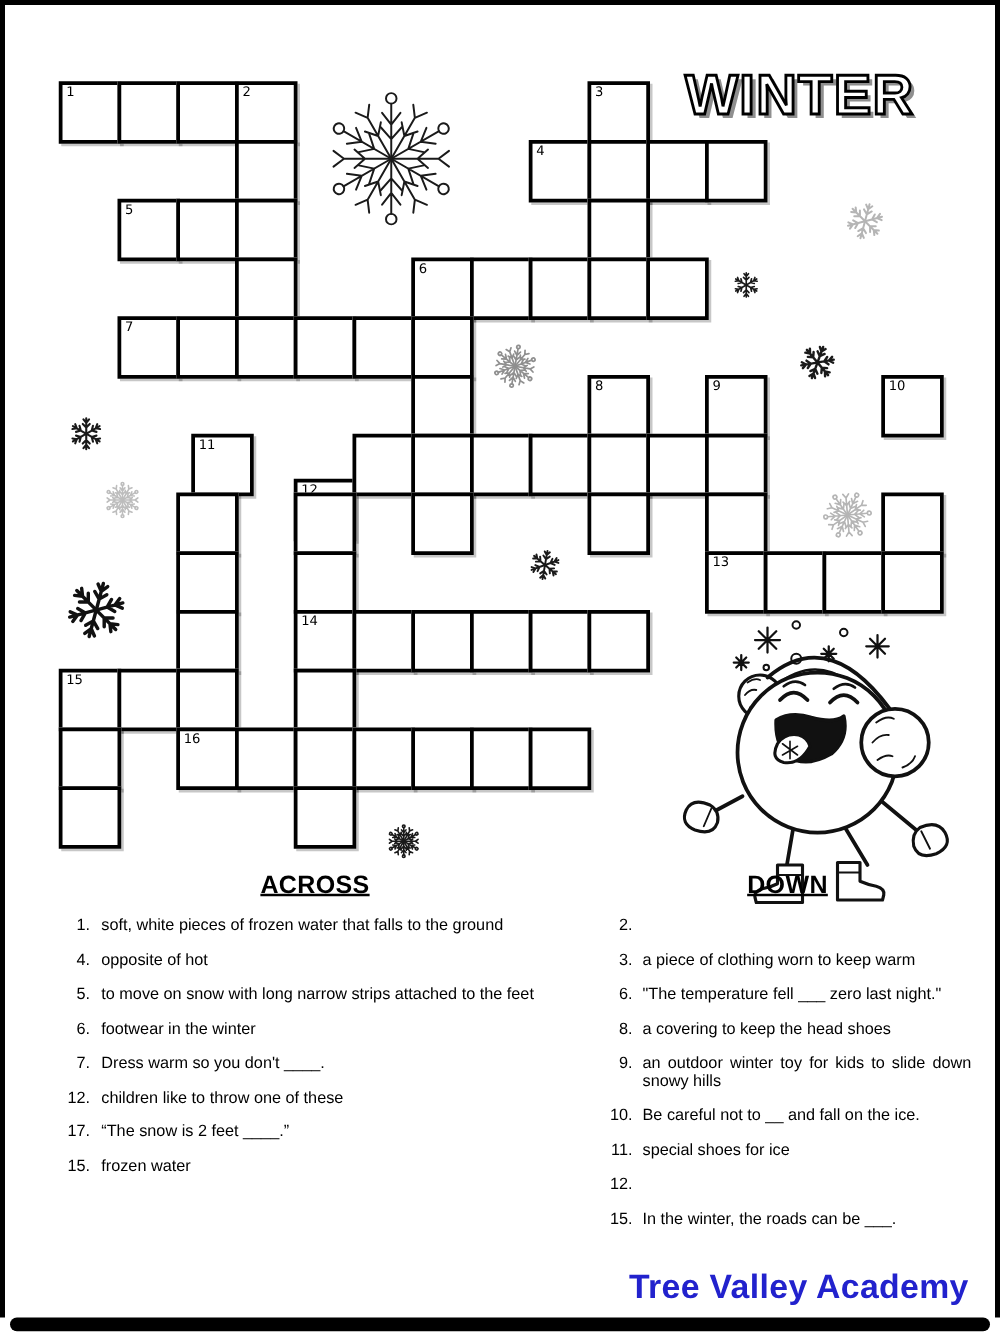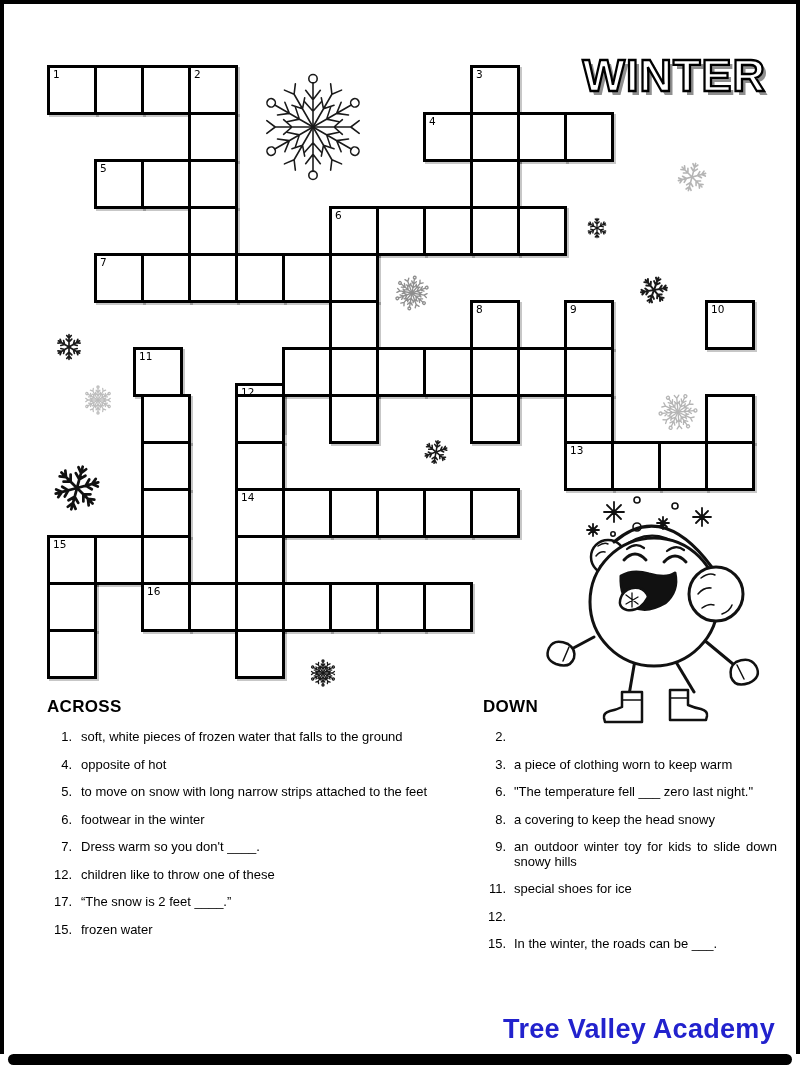--- a/index.html
+++ b/index.html
@@ -2,32 +2,32 @@
 <html><head>
 <meta charset="utf-8">
 <style>
   html,body{margin:0;padding:0;}
   body{width:800px;height:1067px;position:relative;background:#fff;overflow:hidden;
        font-family:"Liberation Sans",sans-serif;color:#000;}
   .frame{position:absolute;left:0;top:0;width:792px;height:1050px;
          border:4px solid #000;border-bottom:none;}
   .bottom-bar{position:absolute;left:8px;right:8px;bottom:2px;height:11px;
               background:#000;border-radius:6px;}
-  .title{position:absolute;left:548px;top:50px;width:218px;text-align:right;
+  .title{position:absolute;left:548px;top:50px;width:218px;text-align:left;
          font-size:45px;font-weight:bold;letter-spacing:1px;color:#fff;
          -webkit-text-stroke:2.3px #000;text-shadow:3.5px 3.5px 0 #8f8f8f;white-space:nowrap;}
   .decor{position:absolute;left:0;top:0;pointer-events:none;}
   .cell{position:absolute;width:50px;height:50px;border:3px solid #000;background:#fff;
         box-sizing:border-box;box-shadow:2px 2px 0 rgba(0,0,0,0.22);}
   .cell .num{position:absolute;top:0;left:3px;font-size:10.5px;line-height:13px;
              font-family:"DejaVu Sans",sans-serif;color:#000;}
   .clues{position:absolute;}
   #across{left:47px;top:697px;width:410px;}
   #down{left:483px;top:697px;width:294px;}
-  .clues h2{font-size:17px;margin:0 0 13px 0;letter-spacing:.3px;}
+  .clues h2{font-size:20px;margin:0 0 13px 0;text-decoration:underline;letter-spacing:.3px;text-align:center;}
   .clue{display:flex;margin-bottom:13px;font-size:13px;line-height:14.5px;}
   .clue .cnum{width:25px;text-align:right;margin-right:9px;flex:none;}
   #down .clue .cnum{width:23px;margin-right:8px;}
   .clue .ctext{flex:1;}
   #down .clue .ctext{text-align:justify;}
   .footer{position:absolute;right:25px;top:1014px;font-size:27px;font-weight:bold;
           color:#2222cd;letter-spacing:.3px;}
   .snowman{position:absolute;left:536px;top:494px;}
 </style>
 </head>
@@ -132,21 +132,21 @@
     <div class="cell" style="left: 329px; top: 300px;"></div>
     <div class="cell" style="left: 470px; top: 300px;">
       <span class="num">8</span>
     </div>
     <div class="cell" style="left: 564px; top: 300px;">
       <span class="num">9</span>
     </div>
     <div class="cell" style="left: 705px; top: 300px;">
       <span class="num">10</span>
     </div>
-    <div class="cell" style="left: 133px; top: 347px;">
+    <div class="cell" style="left: 153px; top: 347px;">
       <span class="num">11</span>
     </div>
     <div class="cell" style="left: 235px; top: 347px; margin-top: 36px;">
       <span class="num">12</span>
     </div>
     <div class="cell" style="left: 282px; top: 347px;"></div>
     <div class="cell" style="left: 329px; top: 347px;"></div>
     <div class="cell" style="left: 376px; top: 347px;"></div>
     <div class="cell" style="left: 423px; top: 347px;"></div>
     <div class="cell" style="left: 470px; top: 347px;"></div>
@@ -297,27 +297,31 @@
       <div class="clue">
         <span class="cnum">3.</span>
         <span class="ctext">a piece of clothing worn to keep warm</span>
       </div>
       <div class="clue">
         <span class="cnum">6.</span>
         <span class="ctext">"The temperature fell ___ zero last night."</span>
       </div>
       <div class="clue">
         <span class="cnum">8.</span>
-        <span class="ctext">a covering to keep the head snowy</span>
+        <span class="ctext">a covering to keep the head shoes</span>
       </div>
       <div class="clue">
         <span class="cnum">9.</span>
         <span class="ctext">an outdoor winter toy for kids to slide down snowy hills</span>
       </div>
       <div class="clue">
+        <span class="cnum">10.</span>
+        <span class="ctext">Be careful not to __ and fall on the ice.</span>
+      </div>
+      <div class="clue">
         <span class="cnum">11.</span>
         <span class="ctext">special shoes for ice</span>
       </div>
       <div class="clue">
         <span class="cnum">12.</span>
       </div>
       <div class="clue">
         <span class="cnum">15.</span>
         <span class="ctext">In the winter, the roads can be ___.</span>
       </div>

